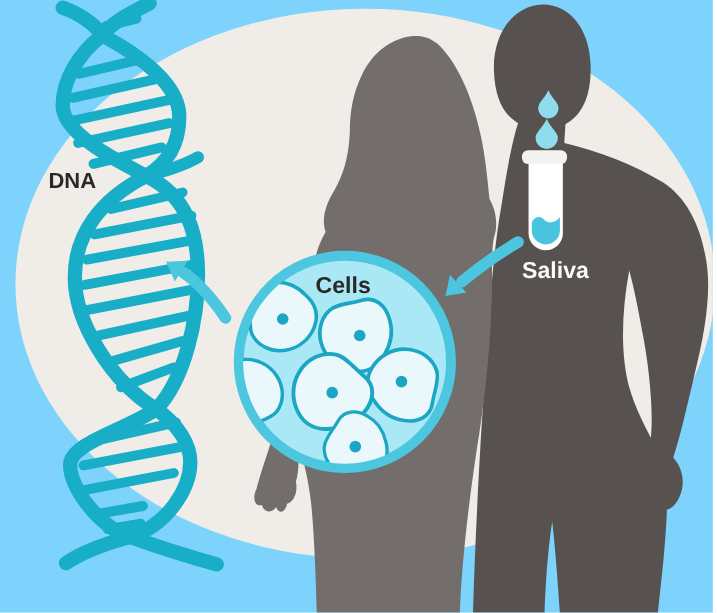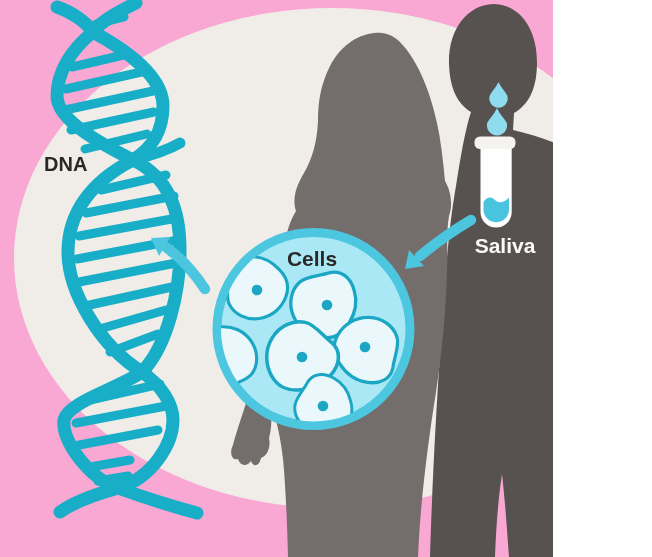--- a/index.html
+++ b/index.html
@@ -3,24 +3,24 @@
 <meta charset="utf-8">
 <style>
   html, body {
     margin: 0;
     padding: 0;
     background: #ffffff;
     font-family: "Liberation Sans", sans-serif;
   }
   .stage {
     position: relative;
-    width: 553px;
+    width: 648px;
     height: 557px;
     overflow: hidden;
-    background: #f9a8d4;
+    background: #7dd3fc;
   }
   svg { display: block; }
   .label-dark {
     font-family: "Liberation Sans", sans-serif;
     font-weight: 700;
     font-size: 20px;
     fill: #2b2724;
   }
   .label-mid {
     font-family: "Liberation Sans", sans-serif;

